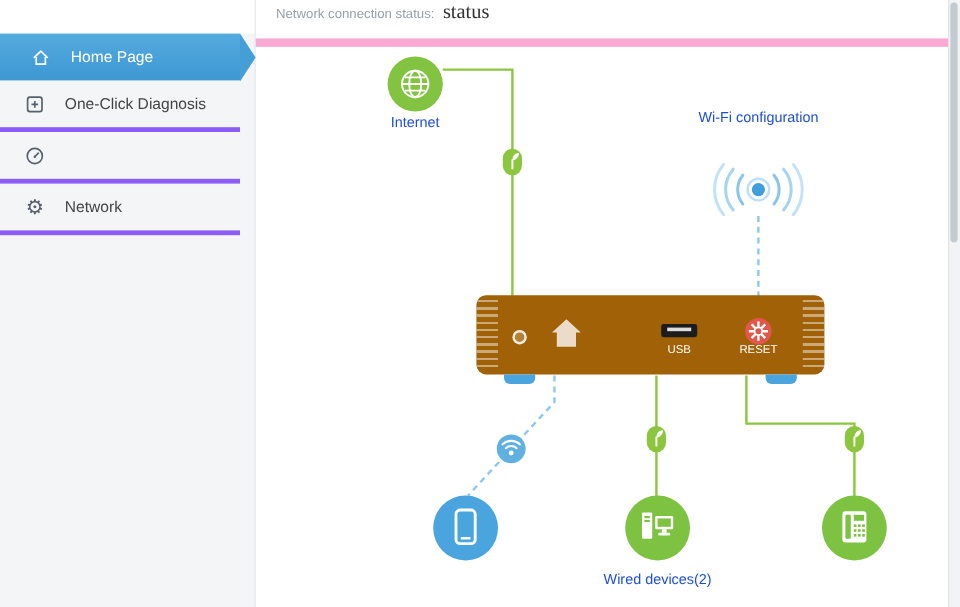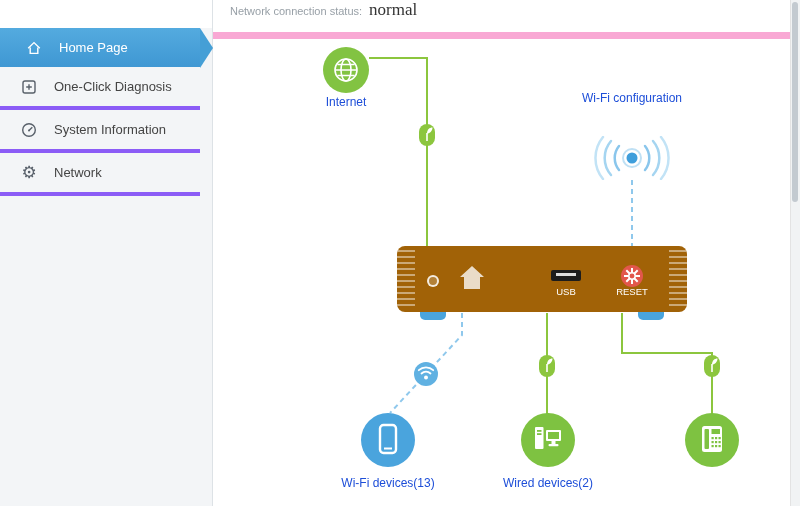--- a/index.html
+++ b/index.html
@@ -101,34 +101,33 @@
     </div>
 
     <div class="side-item">
       <span class="s-icon">
         <svg width="18" height="18" viewBox="0 0 18 18" fill="none" stroke="currentColor" stroke-width="1.4">
           <circle cx="9" cy="9" r="6.3"></circle>
             <path d="M9 9.6 L12.3 6.2"></path>
             <circle cx="9" cy="9.6" r="1" fill="currentColor" stroke="none"></circle>
         </svg>
       </span>
-      <span class="s-label">System Information</span>
     </div>
 
     <div class="side-item">
       <span class="s-icon gear-glyph">⚙</span>
       <span class="s-label">Network</span>
     </div>
   </aside>
   <div class="divider"></div>
 
   <div class="content-header">
     <div class="status">
       <span class="lbl">Network connection status:</span>
-      <span class="val">normal</span>
+      <span class="val">status</span>
     </div>
   </div>
 
   <svg class="lines" viewBox="0 0 800 506">
     <polyline points="369,58 427,58 427,247" fill="none" stroke="#8cc63e" stroke-width="2"></polyline>
     <polyline points="632,180 632,247" fill="none" stroke="#8fc8ec" stroke-width="2" stroke-dasharray="5 4"></polyline>
     <polyline points="462,313 462,335 390,413" fill="none" stroke="#8fc8ec" stroke-width="2" stroke-dasharray="5 4"></polyline>
     <polyline points="547,313 547,415" fill="none" stroke="#8cc63e" stroke-width="2"></polyline>
     <polyline points="622,313 622,353 712,353 712,415" fill="none" stroke="#8cc63e" stroke-width="2"></polyline>
   </svg>
@@ -209,21 +208,20 @@
       <path d="M8 9.5 C8 5.5 10.5 3.5 13.5 3.5 C13.5 6.8 11 9.5 8 9.5 Z" fill="#fff"></path>
     </svg>
   </div>
 
   <div class="abs dev blue" style="left:361px;top:413px;">
     <svg width="54" height="54" viewBox="0 0 54 54" fill="none" stroke="#fff">
       <rect x="19" y="12" width="16" height="28" rx="3.5" stroke-width="2.4"></rect>
       <path d="M23 35.5 H31" stroke-width="2"></path>
     </svg>
   </div>
-  <div class="abs lab" style="left:318px;top:476px;width:140px;">Wi-Fi devices(13)</div>
 
   <div class="abs dev green" style="left:521px;top:413px;">
     <svg width="54" height="54" viewBox="0 0 54 54">
       <rect x="14" y="14" width="8.5" height="22" rx="1" fill="#fff"></rect>
       <rect x="16" y="17" width="4.5" height="1.8" fill="#7ec241"></rect>
       <rect x="16" y="20.2" width="4.5" height="1.8" fill="#7ec241"></rect>
       <rect x="25" y="17" width="15" height="11" rx="1" fill="#fff"></rect>
       <rect x="27" y="19" width="11" height="7" fill="#7ec241"></rect>
       <rect x="30.5" y="28" width="4" height="3" fill="#fff"></rect>
       <rect x="27.5" y="31" width="10" height="2.2" rx="1" fill="#fff"></rect>

